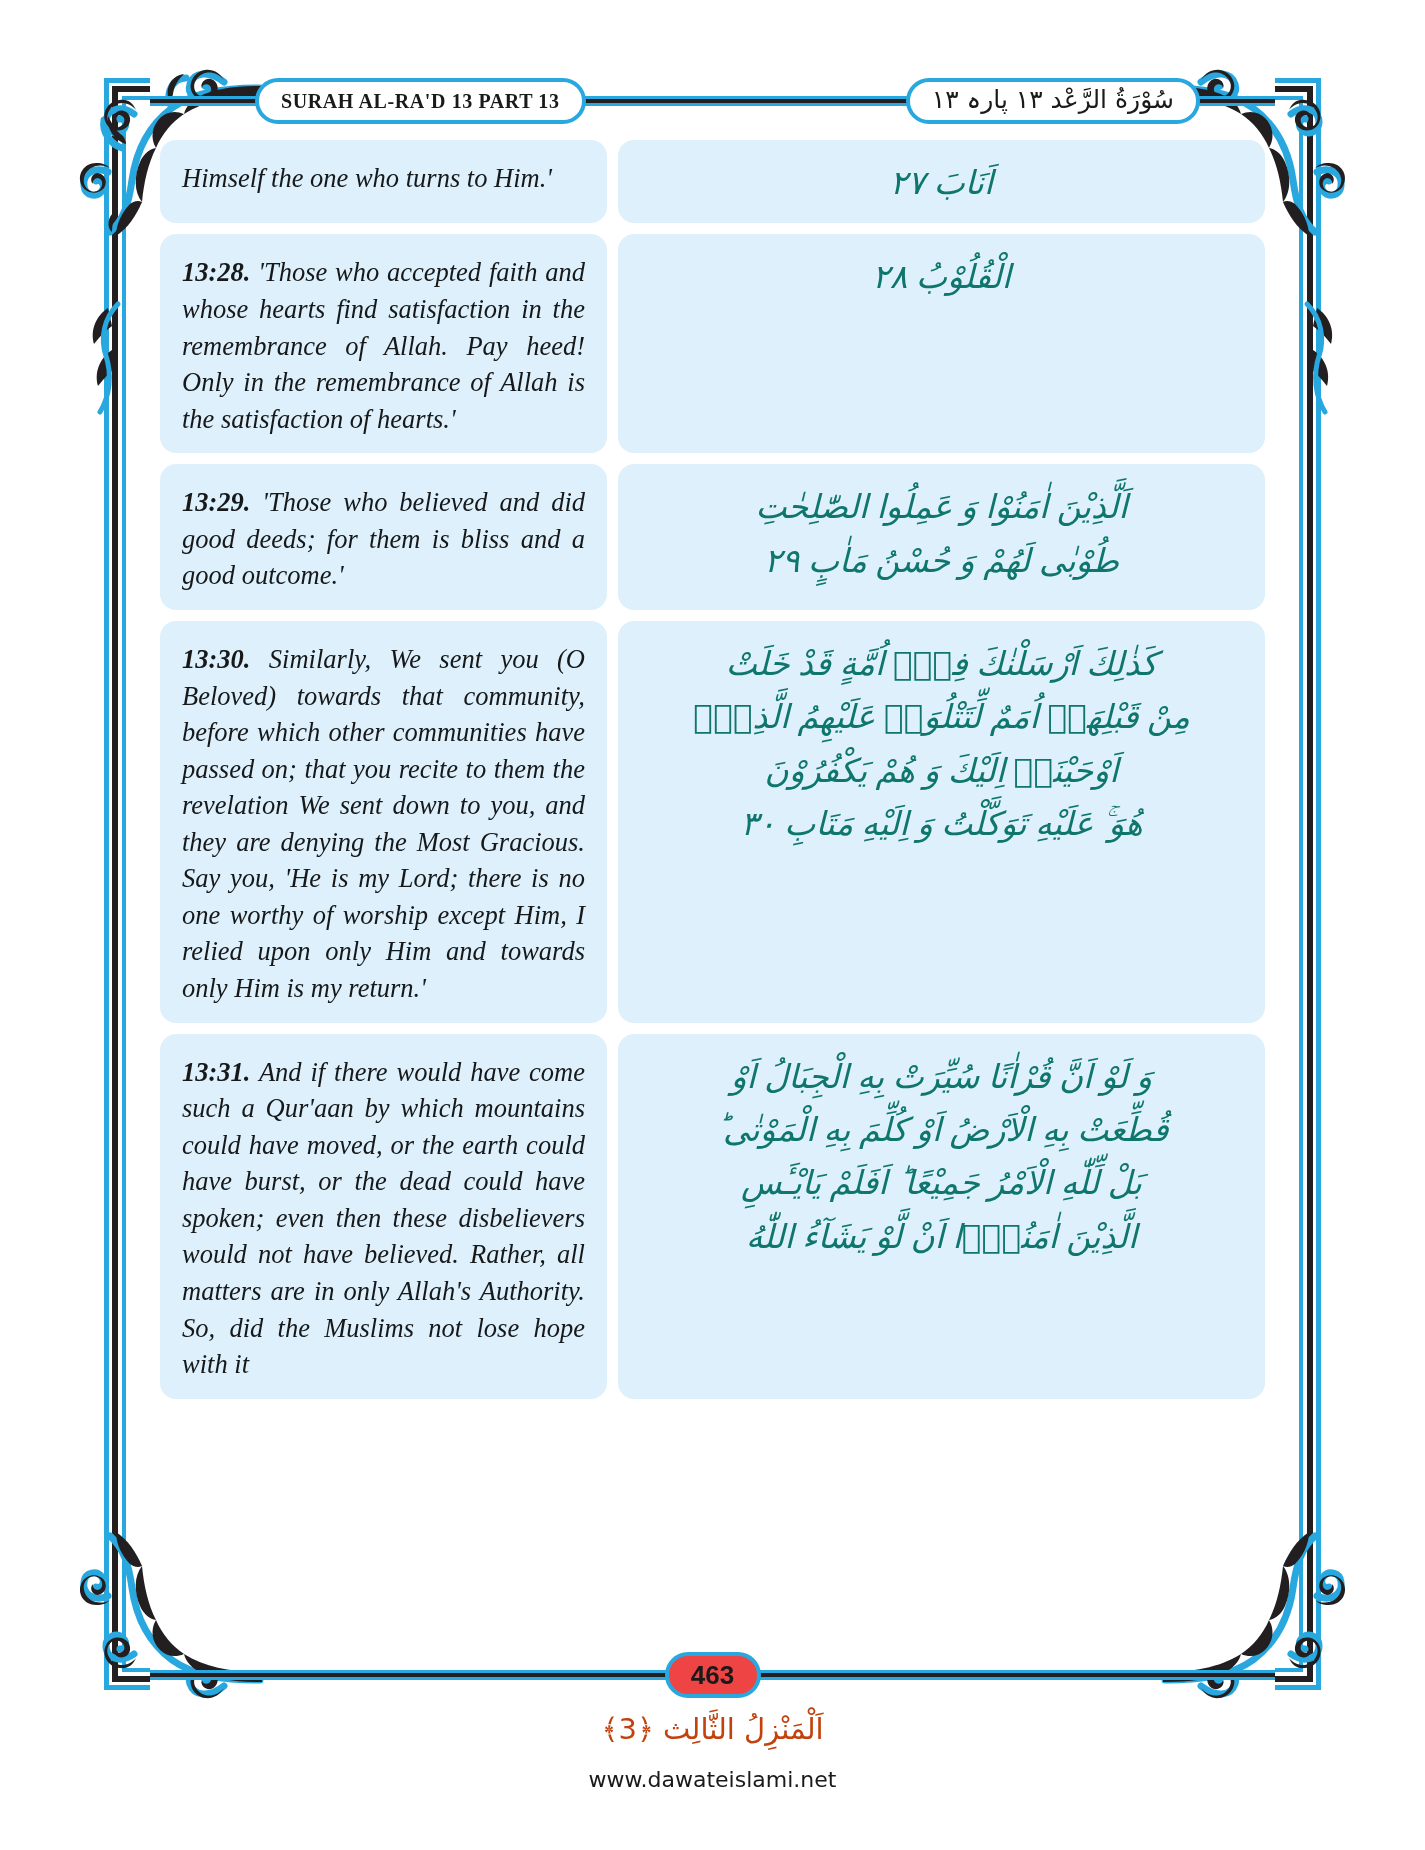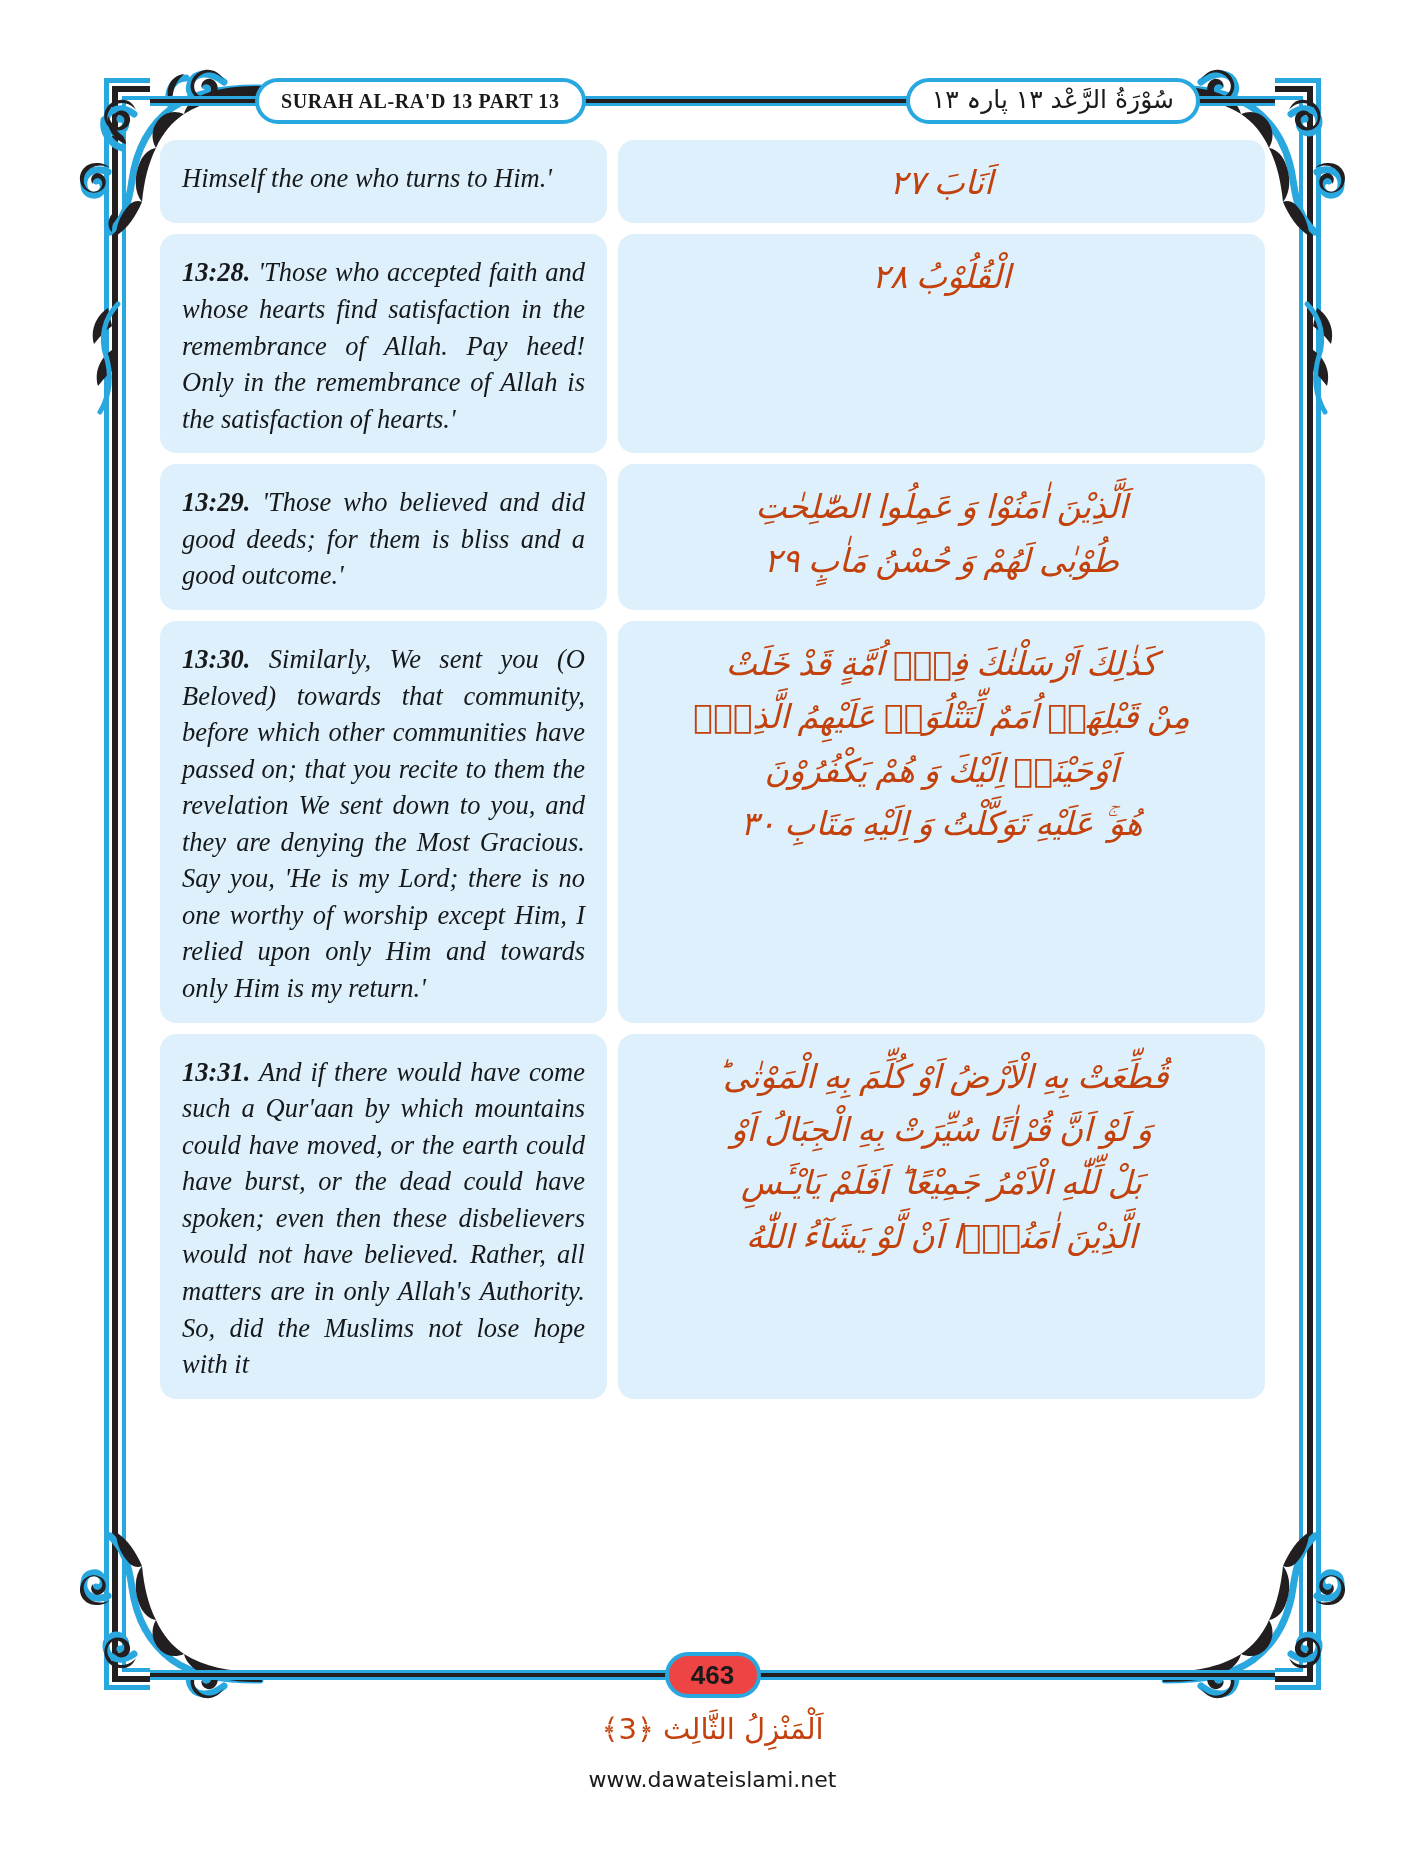--- a/index.html
+++ b/index.html
@@ -166,21 +166,21 @@
     hyphens: none;
   }
   .cell.ar {
     flex: 1 1 auto;
     padding: 16px 24px 14px 24px;
     direction: rtl;
     text-align: center;
     font-family: "DejaVu Sans", "Liberation Sans", sans-serif;
     font-size: 33px;
     line-height: 1.62;
-    color: #c2410c;
+    color: #0f766e;
     word-spacing: -2px;
   }
   .vnum { font-weight: bold; }
   .ar-line { display: block; white-space: nowrap; }
 
   
   .footer-band {
     position: absolute;
     left: 150px;
     right: 150px;
@@ -407,22 +407,22 @@
         <span class="ar-line">هُوَ ۚ عَلَيْهِ تَوَكَّلْتُ وَ اِلَيْهِ مَتَابِ ۳۰</span>
       </div>
     </div>
 
     <div class="verse-row">
       <div class="cell en">
         <span class="vnum">13:31.</span>
         <span>And if there would have come such a Qur'aan by which mountains could have moved, or the earth could have burst, or the dead could have spoken; even then these disbelievers would not have believed. Rather, all matters are in only Allah's Authority. So, did the Muslims not lose hope with it</span>
       </div>
       <div class="cell ar">
+        <span class="ar-line">وَ لَوْ اَنَّ قُرْاٰنًا سُيِّرَتْ بِهِ الْجِبَالُ اَوْ</span>
         <span class="ar-line">قُطِّعَتْ بِهِ الْاَرْضُ اَوْ كُلِّمَ بِهِ الْمَوْتٰى ؕ</span>
-        <span class="ar-line">وَ لَوْ اَنَّ قُرْاٰنًا سُيِّرَتْ بِهِ الْجِبَالُ اَوْ</span>
         <span class="ar-line">بَلْ لِّلّٰهِ الْاَمْرُ جَمِيْعًا ؕ اَفَلَمْ يَایْـَٔسِ</span>
         <span class="ar-line">الَّذِيْنَ اٰمَنُوْۤا اَنْ لَّوْ يَشَآءُ اللّٰهُ</span>
       </div>
     </div>
 
   </div>
 
   <div class="footer-band">
     <div class="footer-rule"></div>
     <div class="page-pill">

